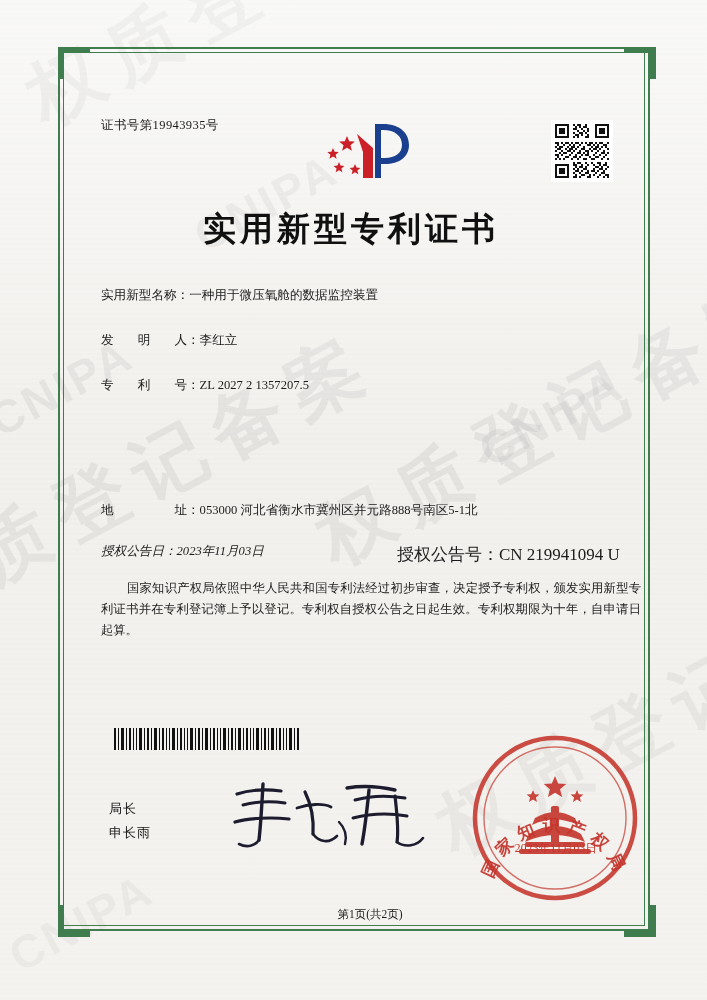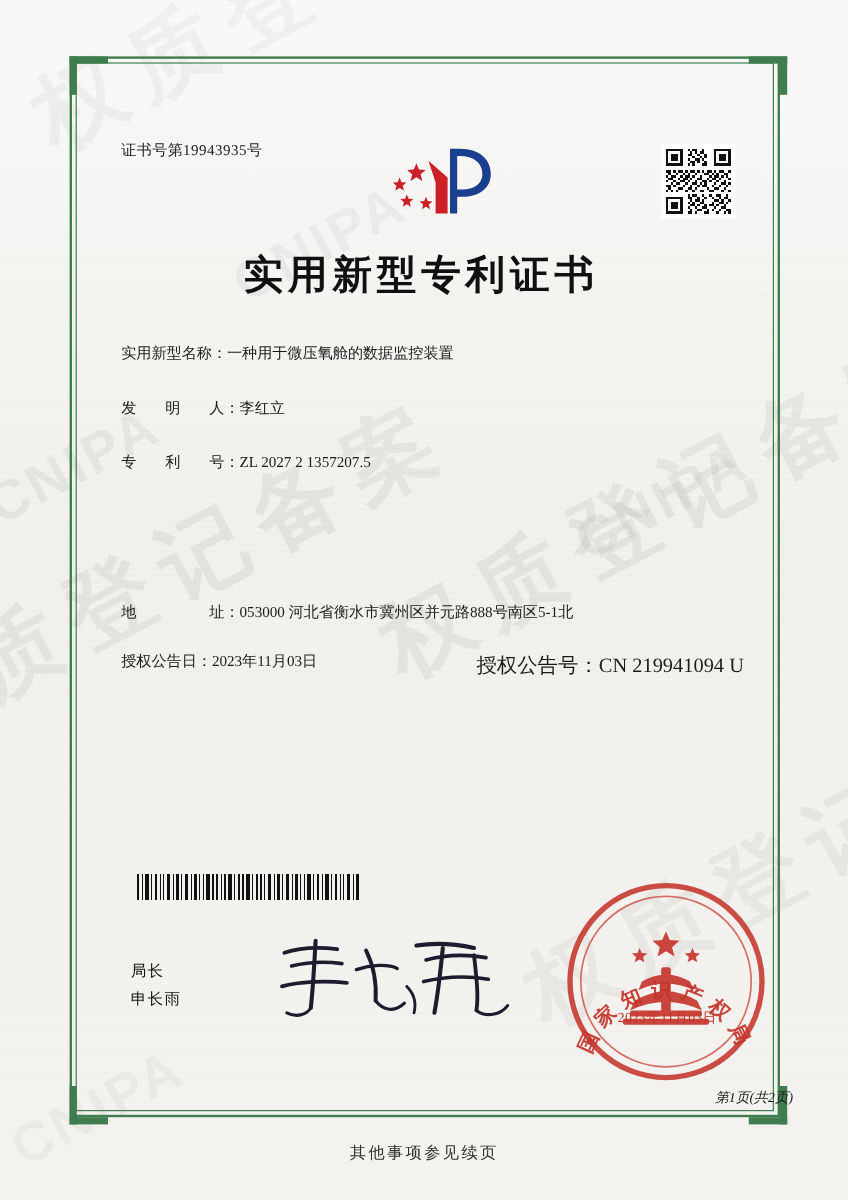--- a/index.html
+++ b/index.html
@@ -135,27 +135,27 @@
     color: #1b1b1b;
   }
 
   .spread4 {
     display: inline-block;
     width: 86px;
     text-align: justify;
     text-align-last: justify;
   }
 
-  #row-name   { top: 235px; font-family: Liberation Mono, monospace; }
+  #row-name   { top: 235px; }
   #row-inventor { top: 280px; }
   #row-patentno { top: 325px; }
   #row-appdate { top: 367px; }
   #row-holder { top: 408px; }
   #row-address{ top: 450px; }
-  #row-grant  { top: 491px; }
+  #row-grant  { top: 491px; font-style: italic; }
 
   #grant-no {
     position: absolute;
     left: 318px; top: 491px;
     font-size: 17px;
     color: #1b1b1b;
     white-space: nowrap;
   }
 
   .para {
@@ -212,24 +212,23 @@
     text-align: center;
     font-size: 11.5px;
     color: #c4342b;
     letter-spacing: 0.2px;
   }
 
   #page-footer {
     position: absolute;
     left: 0; top: 855px;
     width: 582px;
-    text-align: right;
+    text-align: center;
     font-size: 11.5px;
     color: #1b1b1b;
-    font-style: italic;
   }
 
   #outside-note {
     position: absolute;
     left: 0; top: 952px;
     width: 707px;
     text-align: center;
     font-size: 13.5px;
     letter-spacing: 2px;
     color: #2f2f2f;
@@ -461,20 +460,21 @@
     </div>
 
     <div class="field" id="row-grant">
       <span class="lbl">授权公告日：</span><span class="val">2023年11月03日</span>
     </div>
 
     <div id="grant-no">
       <span class="lbl">授权公告号：</span><span class="val">CN 219941094 U</span>
     </div>
 
+    <div class="para" id="para1">国家知识产权局依照中华人民共和国专利法经过初步审查，决定授予专利权，颁发实用新型专利证书并在专利登记簿上予以登记。专利权自授权公告之日起生效。专利权期限为十年，自申请日起算。</div>
 
     <div id="barcode">
       <svg width="186" height="22" viewBox="0 0 186 22" shape-rendering="crispEdges">
         <g fill="#111">
           <rect x="0" y="0" width="2" height="22"></rect>
             <rect x="4" y="0" width="1" height="22"></rect>
           <rect x="7" y="0" width="3" height="22"></rect>
             <rect x="12" y="0" width="1" height="22"></rect>
           <rect x="15" y="0" width="2" height="22"></rect>
             <rect x="19" y="0" width="1" height="22"></rect>
@@ -571,14 +571,13 @@
           <rect x="50" y="117" width="72" height="5" rx="2"></rect>
           <rect x="82" y="74" width="8" height="40" rx="2"></rect>
         </g>
       </svg>
     </div>
     <div id="seal-date">2023年11月03日</div>
 
     <div id="page-footer">第1页(共2页)</div>
   </div>
 
-  <div id="outside-note">其他事项参见续页</div>
 </div>
 
 </body></html>

